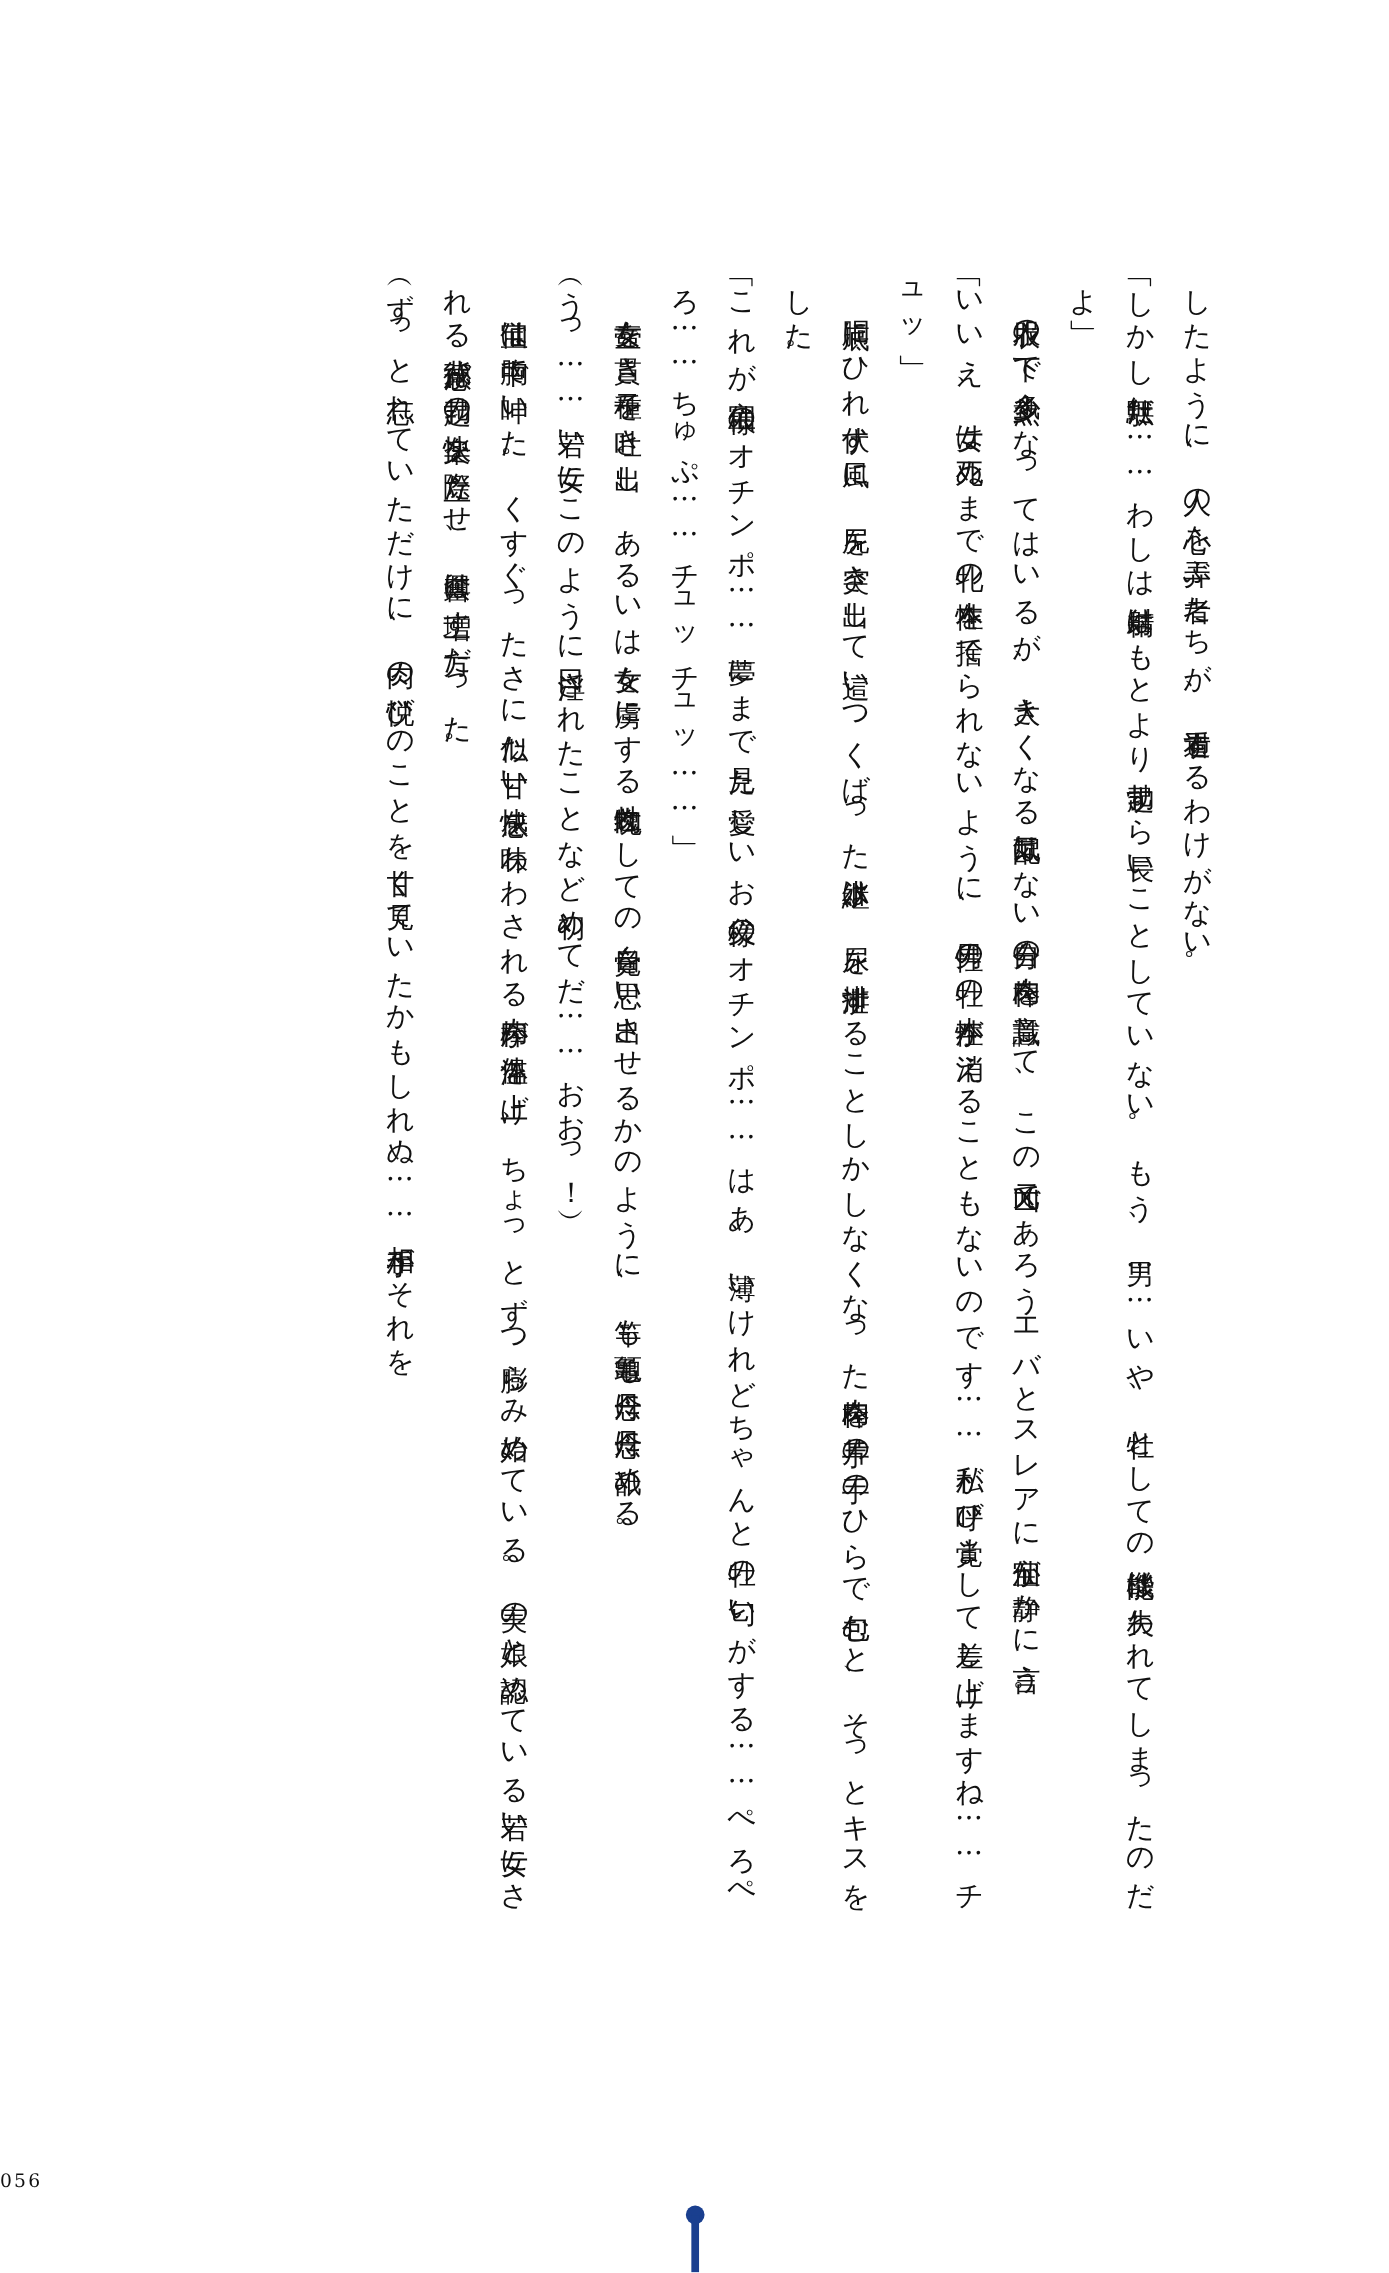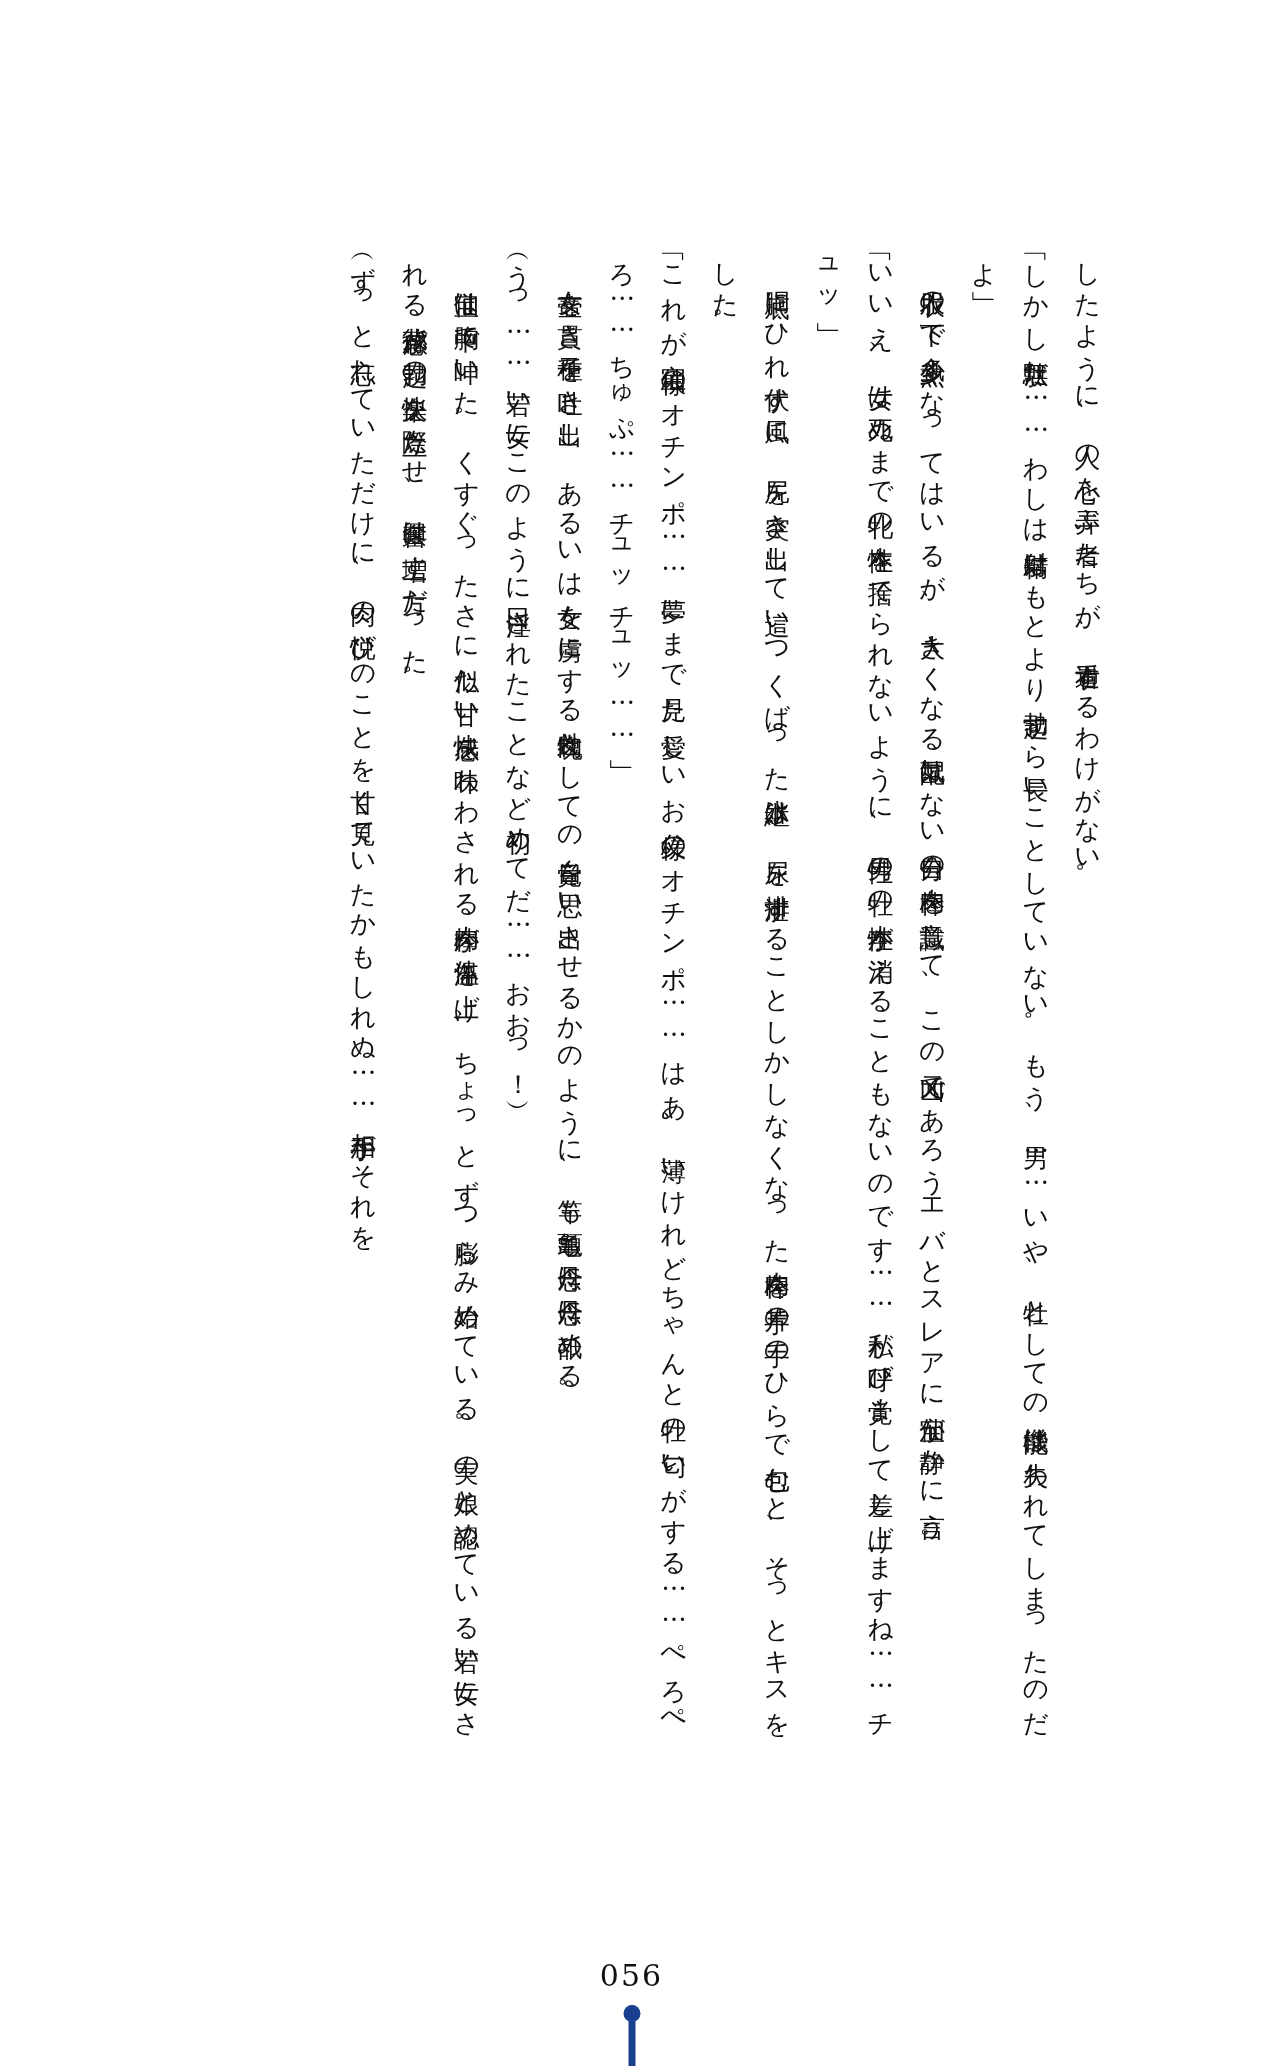--- a/index.html
+++ b/index.html
@@ -38,22 +38,22 @@
   }
   .para.indent {
     text-indent: 1em;
   }
   
   .page-number {
     position: absolute;
     left: 0;
     right: 0;
     bottom: 73px;
-    text-align: center;
-    font-size: 30px;
+    text-align: left;
+    font-size: 17px;
     letter-spacing: 2px;
     font-family: "DejaVu Serif", "Liberation Serif", serif;
     color: #111111;
   }
   .page-marker {
     position: absolute;
     left: 50%;
     transform: translateX(-50%);
     bottom: 0px;
     width: 7px;

